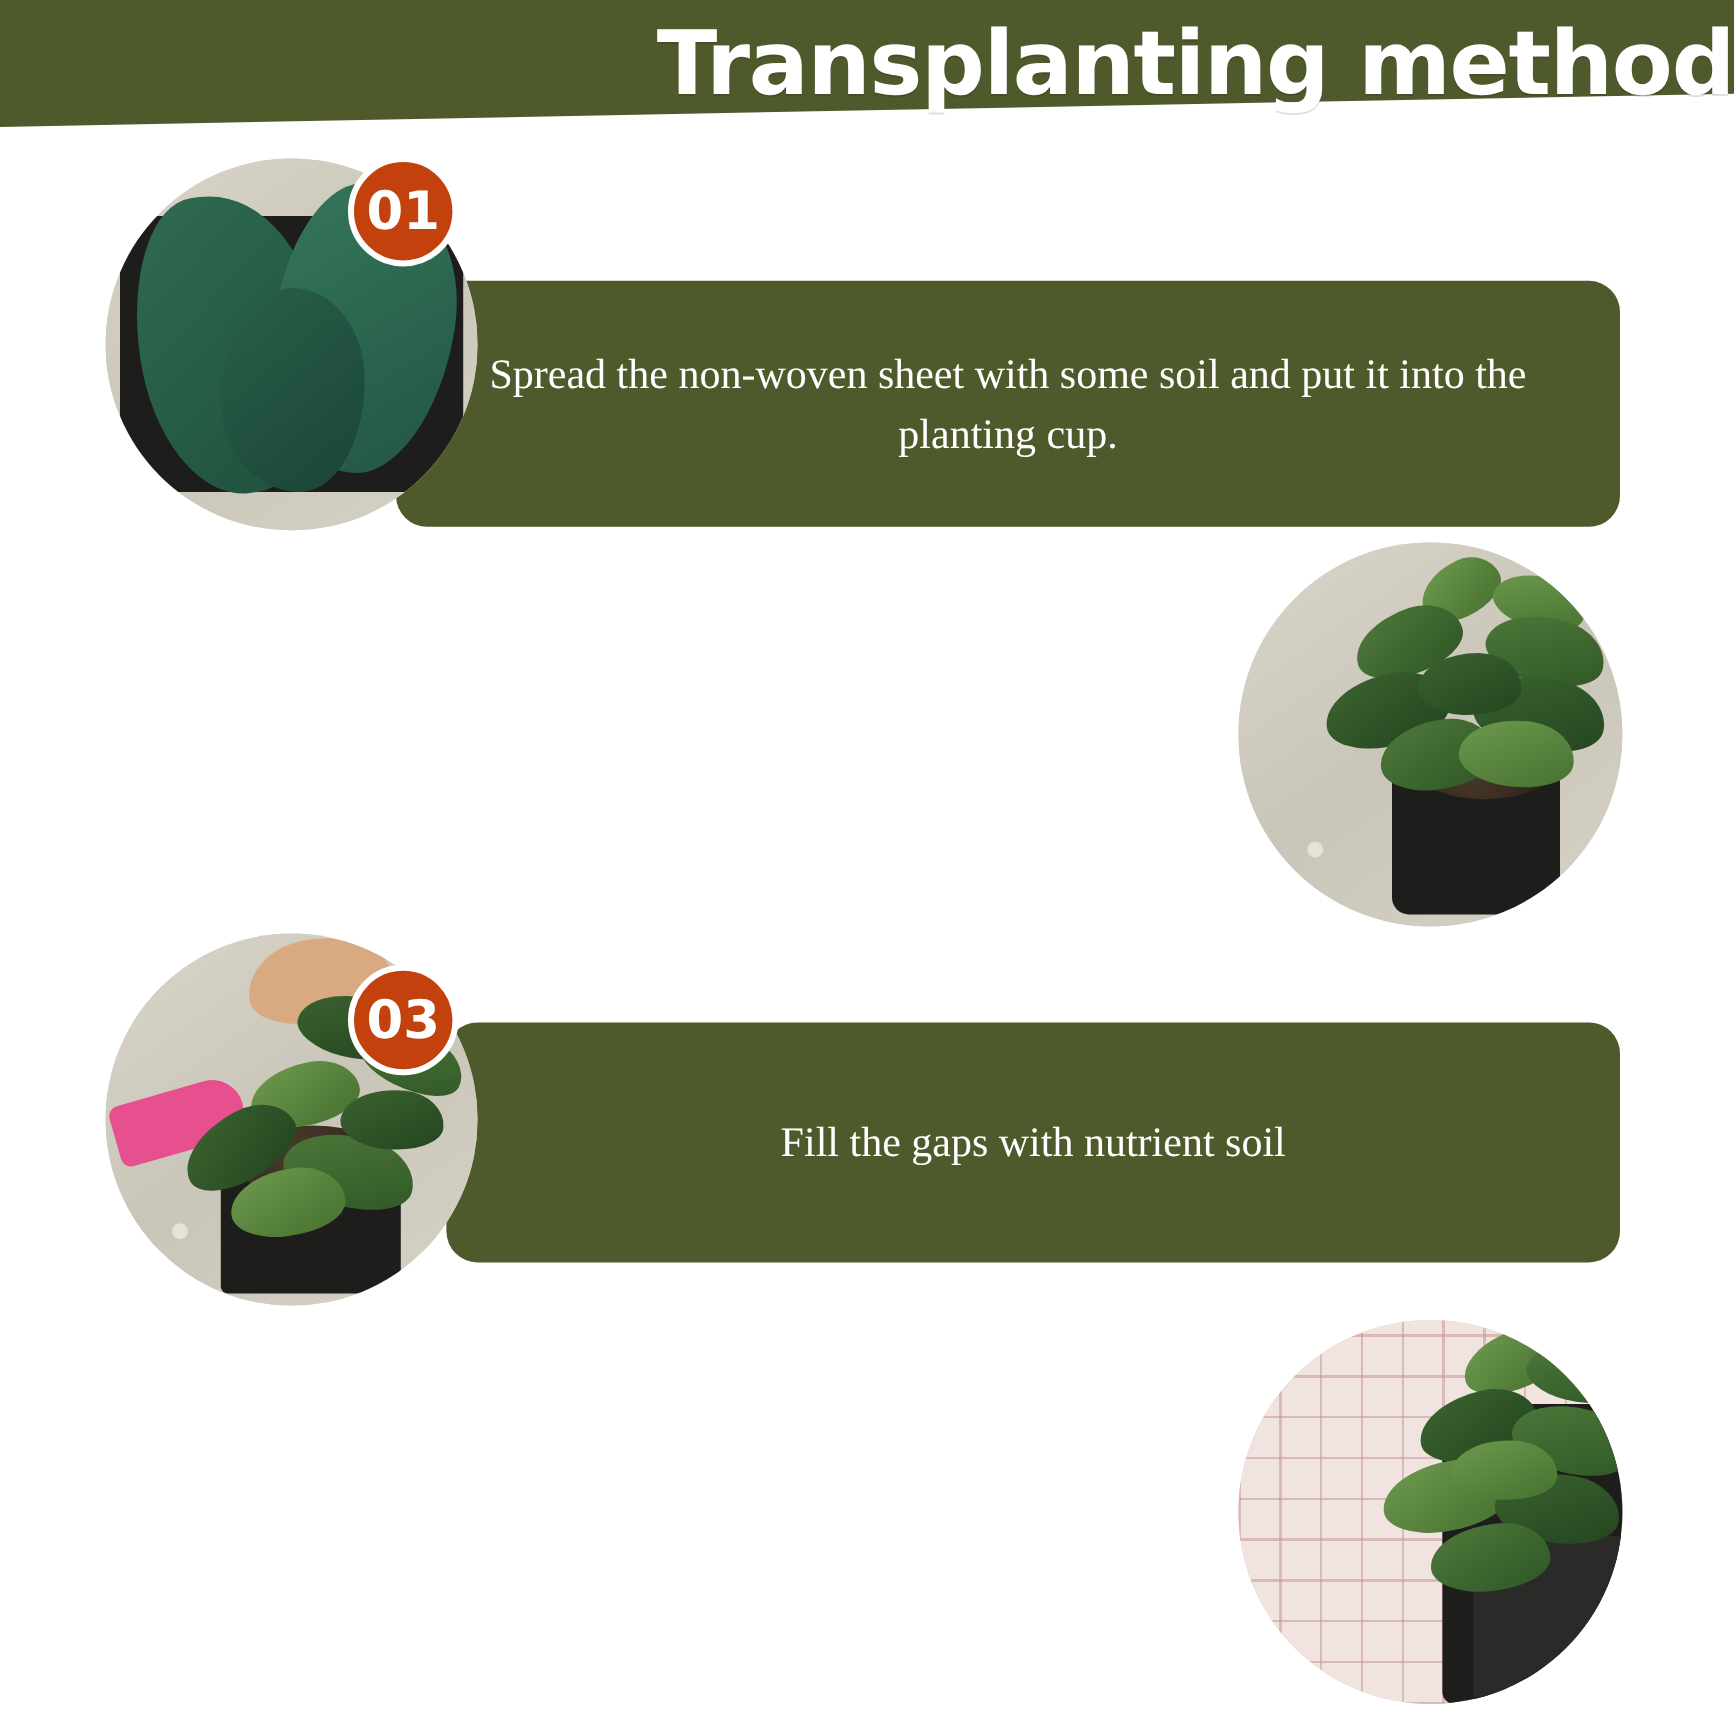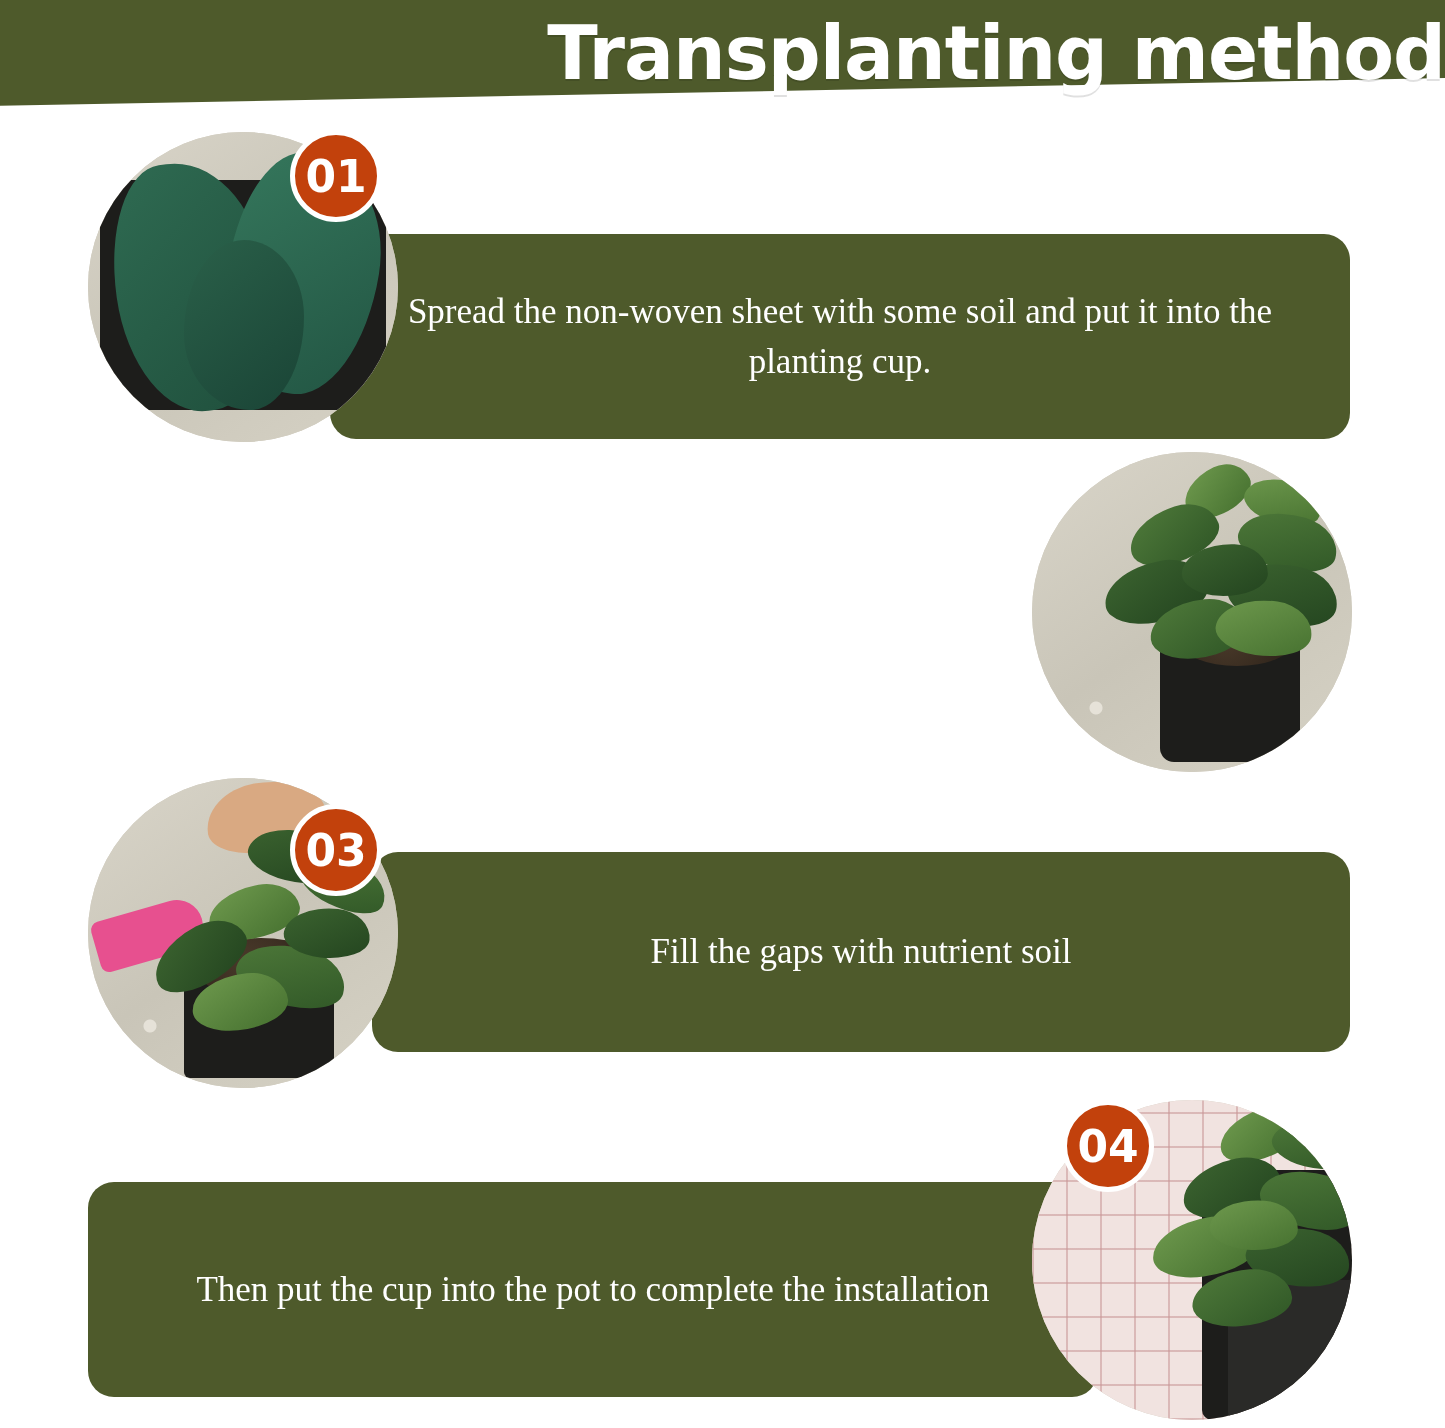--- a/index.html
+++ b/index.html
@@ -224,34 +224,30 @@
       <div class="leaf light" style="left:104px; top:196px; width:96px; height:56px; transform:rotate(-6deg);"></div>
       <div class="leaf dark" style="left:196px; top:130px; width:86px; height:50px; transform:rotate(6deg);"></div>
     </div>
   </div>
 
   <div class="badge" style="left:290px; top:804px;">03</div>
 </div>
 
 <div class="step" style="top:0;height:440px;">
 
-  <div class="bar" style="left:88px; top:1182px; width:1010px; height:215px;">
-    <div class="bar-text">Then put the cup into the pot to complete the installation</div>
-  </div>
 
   <div class="photo" style="left:1032px; top:1100px; width:320px; height:320px;">
     <div class="photo-inner">
       <div class="tile-grid" style="inset:0;"></div>
       <div class="pot-black" style="left:170px; top:70px; width:170px; height:250px; border-radius:10px;"></div>
       <div class="pot-black" style="left:196px; top:180px; width:130px; height:140px; border-radius:8px; background:#2a2a28;"></div>
       <div class="leaf light" style="left:186px; top:10px; width:86px; height:48px; transform:rotate(-18deg);"></div>
       <div class="leaf" style="left:240px; top:22px; width:84px; height:46px; transform:rotate(14deg);"></div>
       <div class="leaf dark" style="left:150px; top:60px; width:100px; height:56px; transform:rotate(-12deg);"></div>
       <div class="leaf" style="left:228px; top:72px; width:100px; height:56px; transform:rotate(16deg);"></div>
       <div class="leaf light" style="left:120px; top:118px; width:106px; height:58px; transform:rotate(-8deg);"></div>
       <div class="leaf dark" style="left:214px; top:128px; width:104px; height:58px; transform:rotate(10deg);"></div>
       <div class="leaf" style="left:160px; top:170px; width:100px; height:56px; transform:rotate(-4deg);"></div>
       <div class="leaf light" style="left:178px; top:100px; width:88px; height:50px; transform:rotate(4deg);"></div>
     </div>
   </div>
 
-  <div class="badge" style="left:1062px; top:1100px;">04</div>
 </div>
 
 </body></html>

